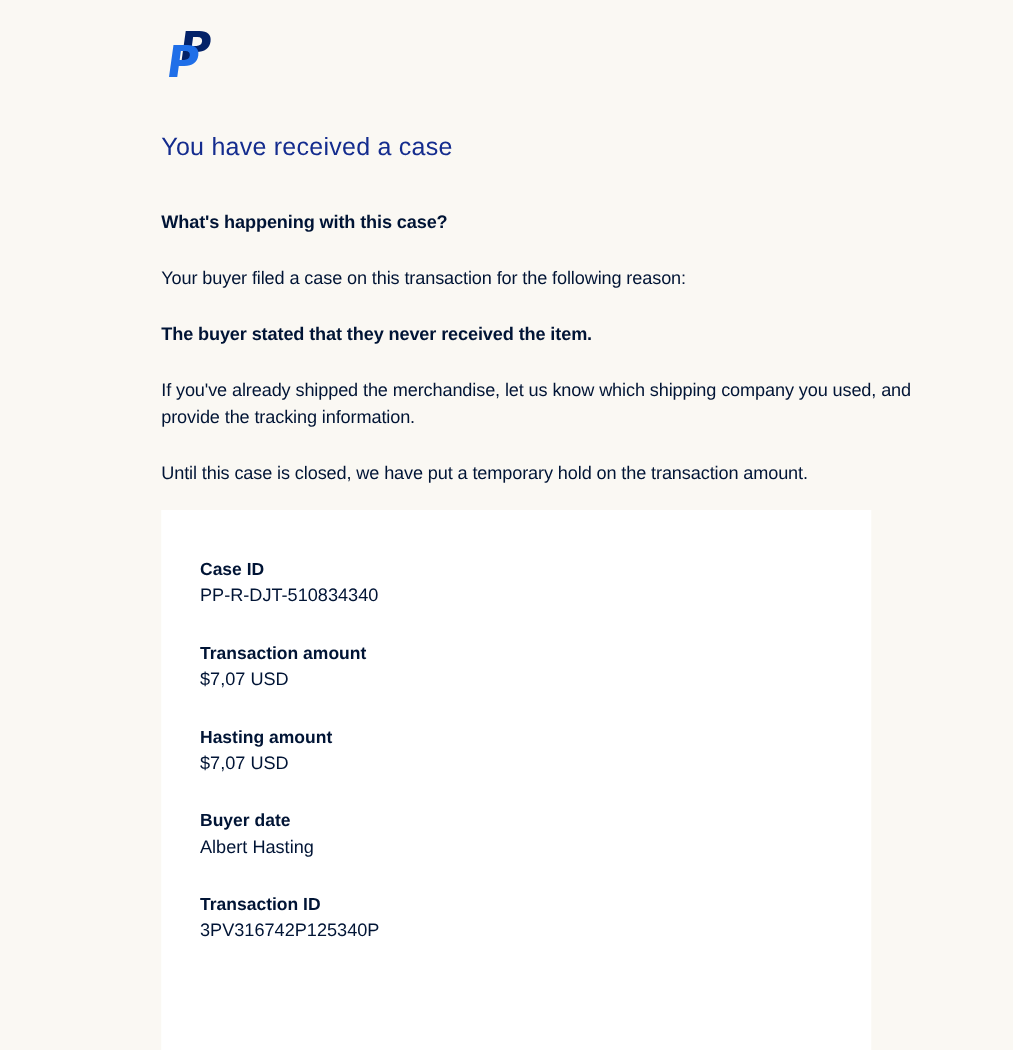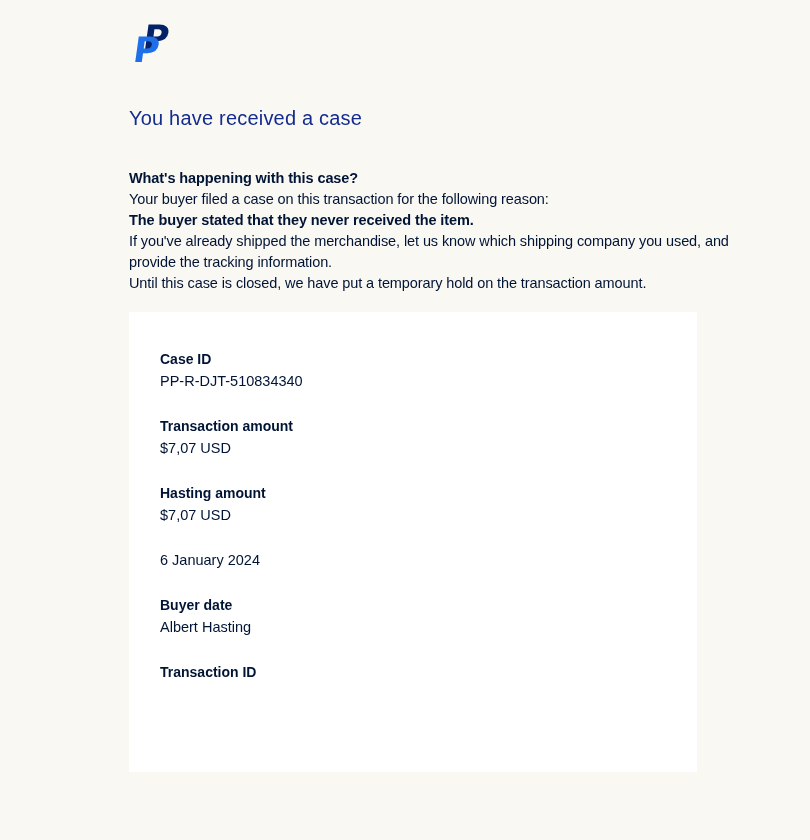--- a/index.html
+++ b/index.html
@@ -20,20 +20,21 @@
   .logo { width: 42px; height: 48px; }
   h1.title {
     margin-top: 33px;
     font-size: 20px;
     line-height: 34px;
     font-weight: 400;
     color: #142c8e;
     letter-spacing: 0.2px;
   }
   .body-copy p {
+    margin-top: 24px;
     font-size: 14.5px;
     line-height: 21px;
     color: #001435;
     letter-spacing: -0.1px;
     max-width: 600px;
   }
   .body-copy p:first-child { margin-top: 33px; }
   .body-copy p.bold { font-weight: 700; }
   .panel {
     margin-top: 18px;
@@ -92,27 +93,27 @@
         <div class="label">Transaction amount</div>
         <div class="value">$7,07 USD</div>
       </div>
 
       <div class="detail-row">
         <div class="label">Hasting amount</div>
         <div class="value">$7,07 USD</div>
       </div>
 
       <div class="detail-row">
-        <div class="value">6 January 2024</div>
       </div>
 
       <div class="detail-row">
         <div class="label">Buyer date</div>
         <div class="value">Albert Hasting</div>
       </div>
 
       <div class="detail-row">
         <div class="label">Transaction ID</div>
+        <div class="value">3PV316742P125340P</div>
       </div>
 
     </div>
   </div>
 </div>
 
 </body></html>

